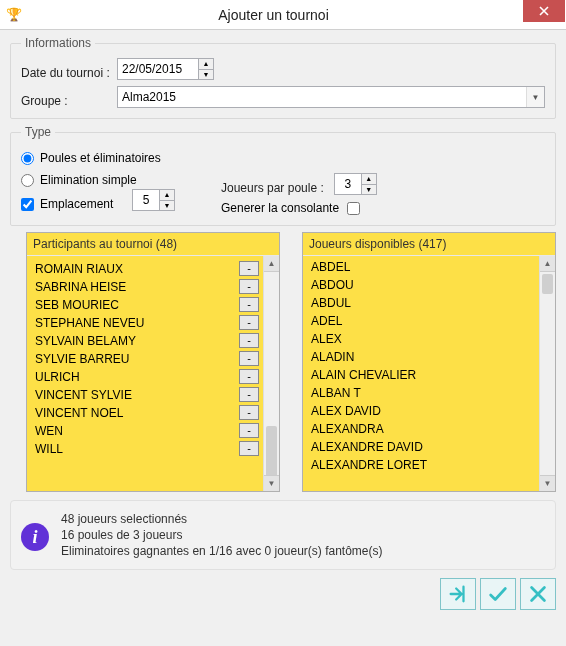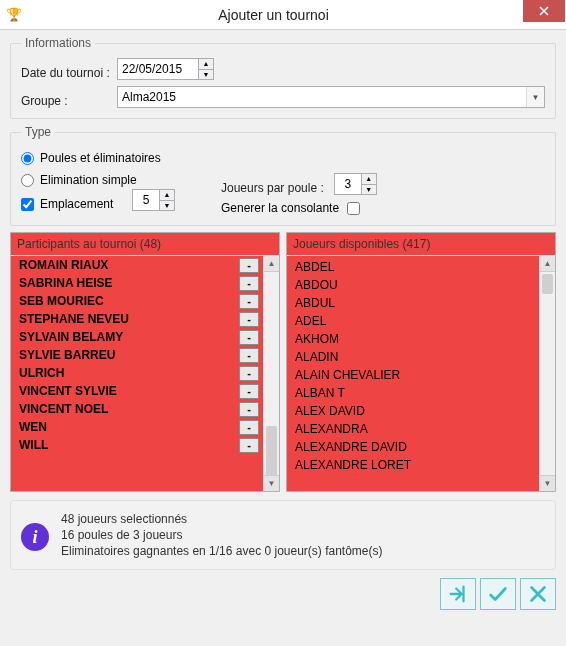--- a/index.html
+++ b/index.html
@@ -31,25 +31,25 @@
   .type-left{ width:190px;}
   .type-right{ flex:1; padding-top:26px;}
   .radio-row, .check-row { display:flex; align-items:flex-end; gap:6px; margin-bottom:4px; height:18px;}
   .radio-row input, .check-row input { margin:0; }
   .check-row.spaced{ margin-top:6px;}
   .type-right .row{ justify-content:flex-start; gap:10px;}
   .gen-row{ display:flex; align-items:flex-end; gap:8px;}
   .gen-row input[type=checkbox]{ margin:0;}
 
   .lists { display:flex; gap:6px; height:260px; margin-top:4px;}
-  .listbox { flex:1; border:1px solid #b0b0b0; background:#ef4444; display:flex; flex-direction:column; position:relative; }
+  .listbox { flex:1; border:1px solid #b0b0b0; background:#fde047; display:flex; flex-direction:column; position:relative;margin-left:16px; }
   .listbox-header{ padding:4px 6px; border-bottom:1px solid #e8e8e8; color:#333; flex-shrink:0;}
   .listbox-body{ flex:1; overflow:hidden; position:relative;}
   .list-items{ padding:2px 0;}
-  .p-item{ display:flex; align-items:flex-start; height:18px; padding:0 4px 0 8px;font-weight:bold;}
+  .p-item{ display:flex; align-items:flex-end; height:18px; padding:0 4px 0 8px;}
   .p-item span{ flex:1; white-space:nowrap; overflow:hidden;}
   .minus-btn{ width:20px; height:15px; border:1px solid #888; background:#e8e8e8; font-size:11px; line-height:12px; text-align:center; cursor:pointer; margin-right:16px;}
   .a-item{ height:18px; padding:0 8px; display:flex; align-items:center; white-space:nowrap;}
   .scrollbar{ position:absolute; right:0; top:0; bottom:0; width:16px; background:#f0f0f0; border-left:1px solid #ddd;}
   .scrollbar .arrow{ height:16px; background:#e4e4e4; display:flex; align-items:center; justify-content:center; font-size:8px; color:#666;}
   .scrollbar .arrow.up{ border-bottom:1px solid #ccc;}
   .scrollbar .arrow.dn{ position:absolute; bottom:0; left:0; right:0; border-top:1px solid #ccc;}
   .scrollbar .thumb{ position:absolute; left:2px; right:2px; background:#cfcfcf; border-radius:2px;}
   #participants-scroll .thumb{ top:170px; height:55px;}
   #available-scroll .thumb{ top:18px; height:20px;}
@@ -199,21 +199,21 @@
       </div>
     </div>
     <div class="listbox">
       <div class="listbox-header">Joueurs disponibles (417)</div>
       <div class="listbox-body">
         <div class="list-items" id="available-items">
             <div class="a-item">ABDEL</div>
             <div class="a-item">ABDOU</div>
             <div class="a-item">ABDUL</div>
             <div class="a-item">ADEL</div>
-            <div class="a-item">AKHOM</div>
+            <div class="a-item">ALEX</div>
             <div class="a-item">ALADIN</div>
             <div class="a-item">ALAIN CHEVALIER</div>
             <div class="a-item">ALBAN T</div>
             <div class="a-item">ALEX DAVID</div>
             <div class="a-item">ALEXANDRA</div>
             <div class="a-item">ALEXANDRE DAVID</div>
             <div class="a-item">ALEXANDRE LORET</div>
           </div>
         <div class="scrollbar" id="available-scroll">
           <div class="arrow up">▲</div>

